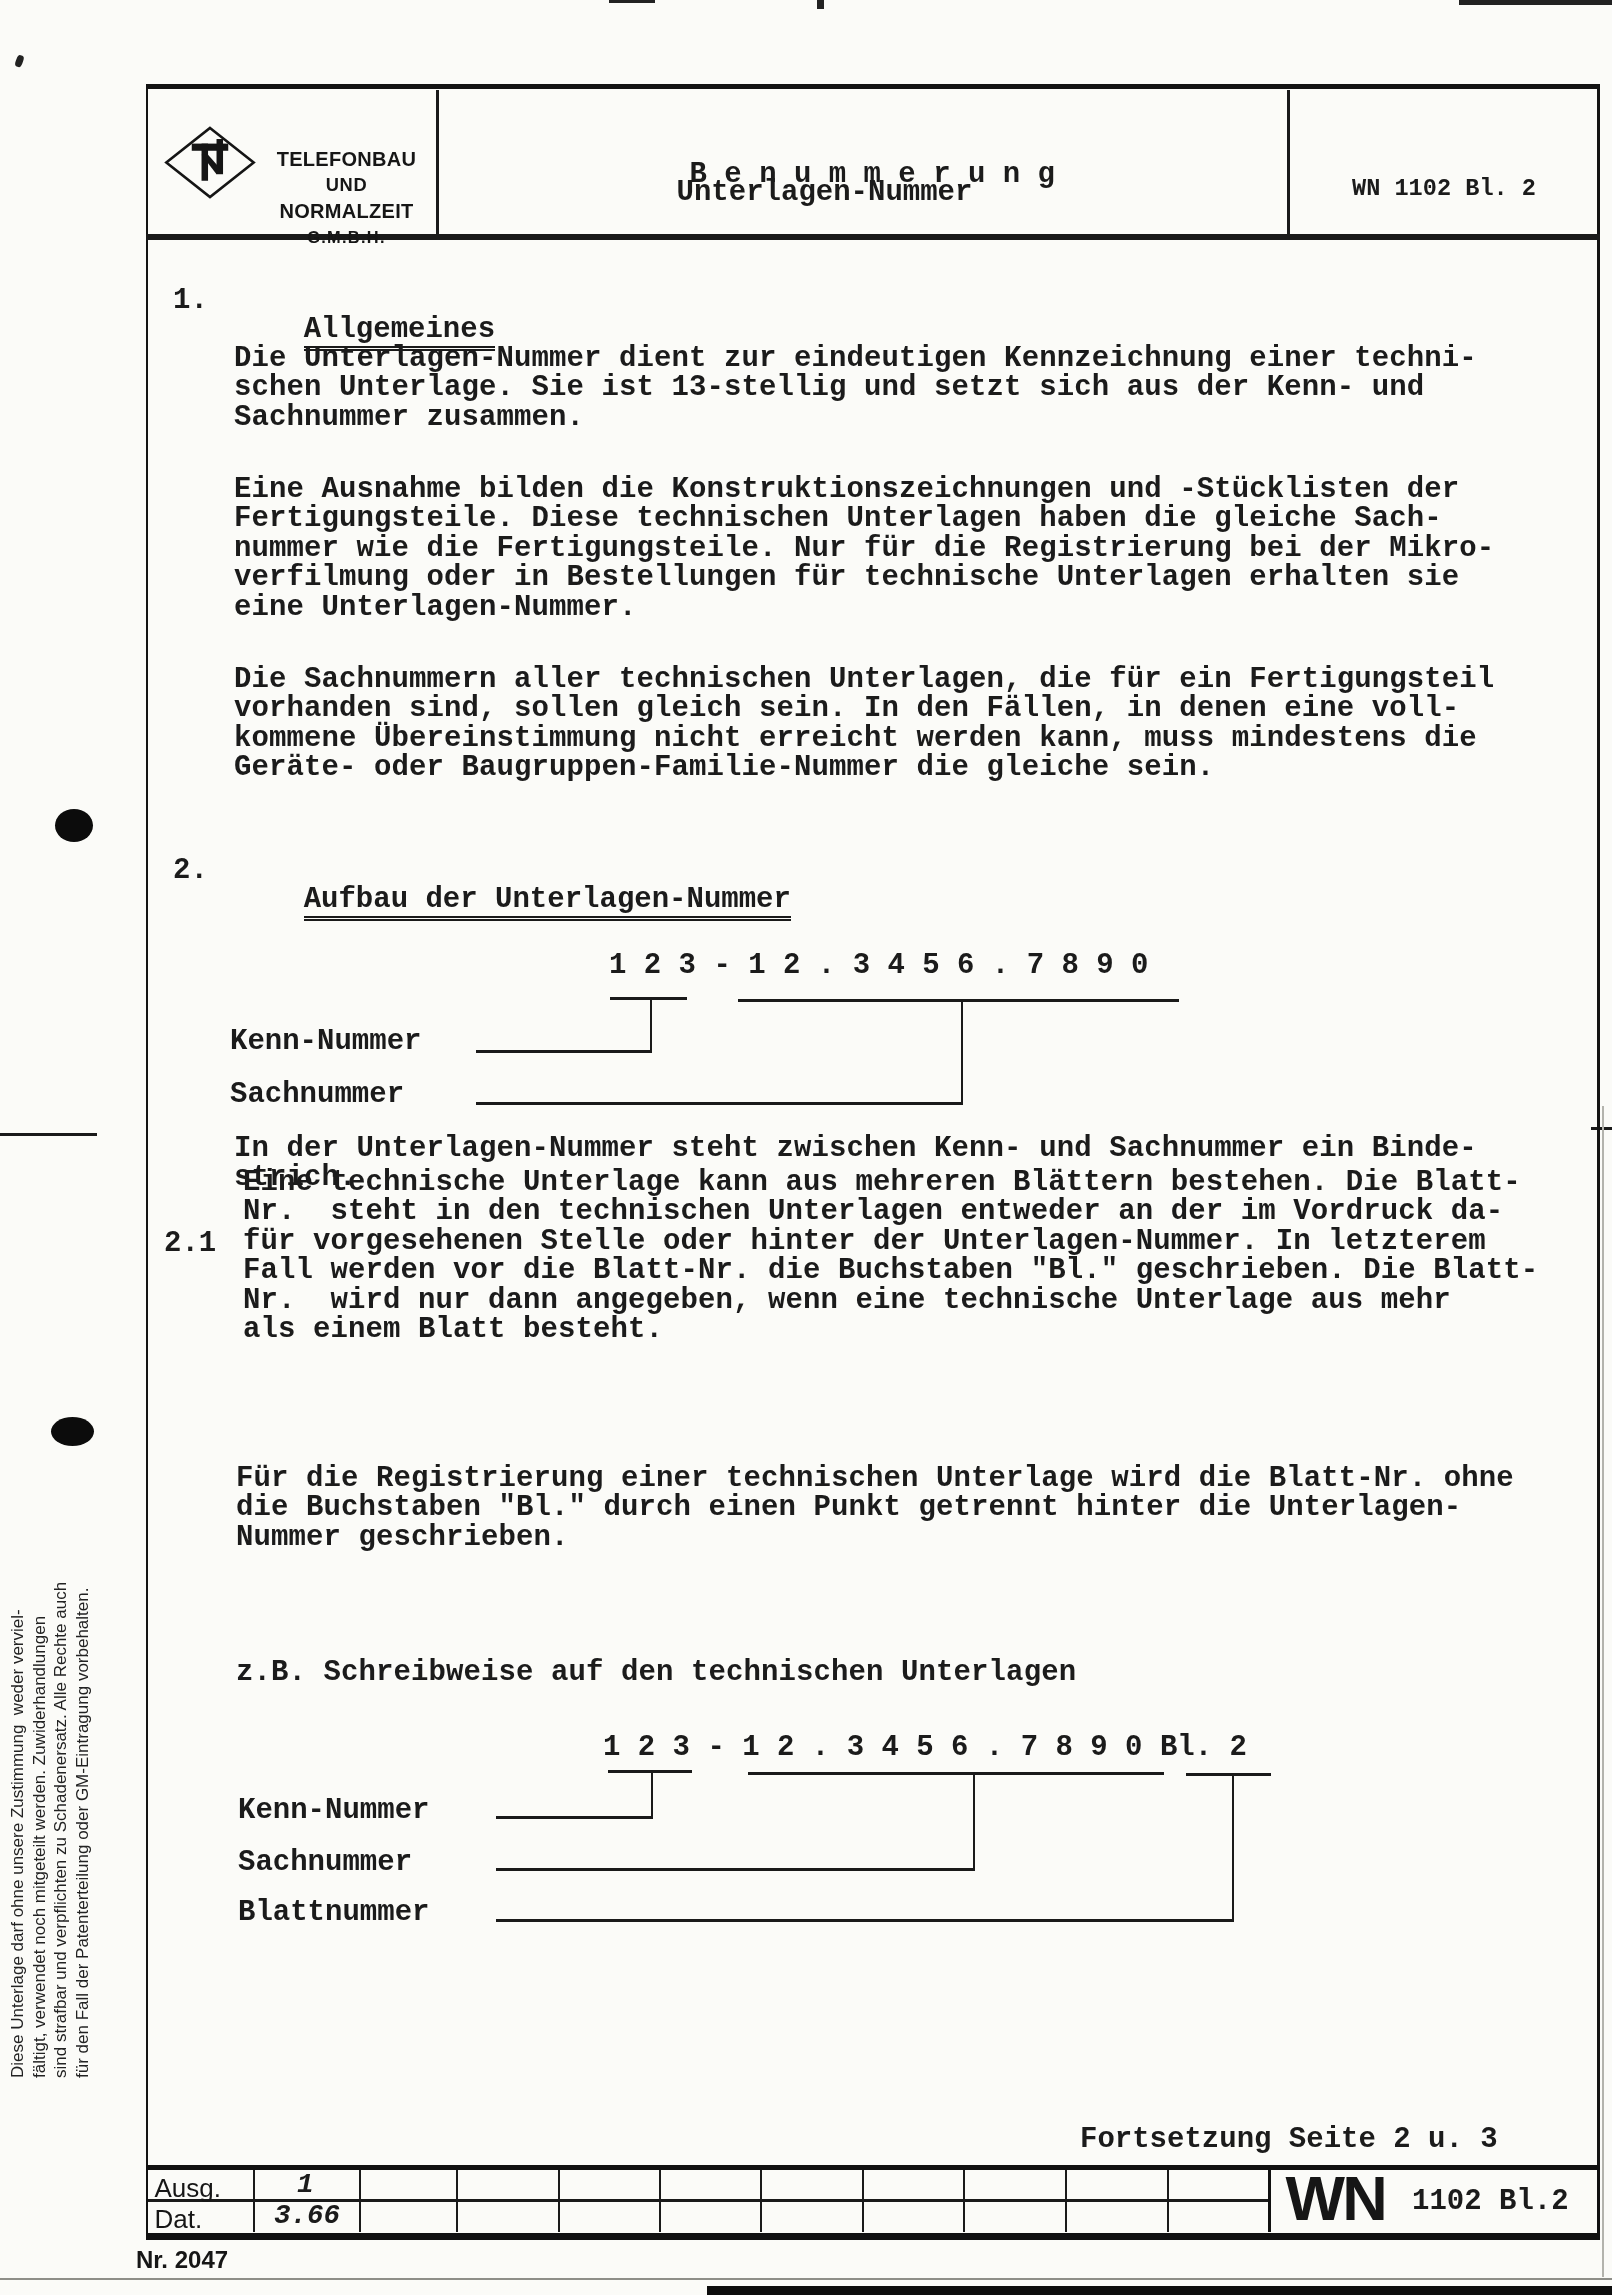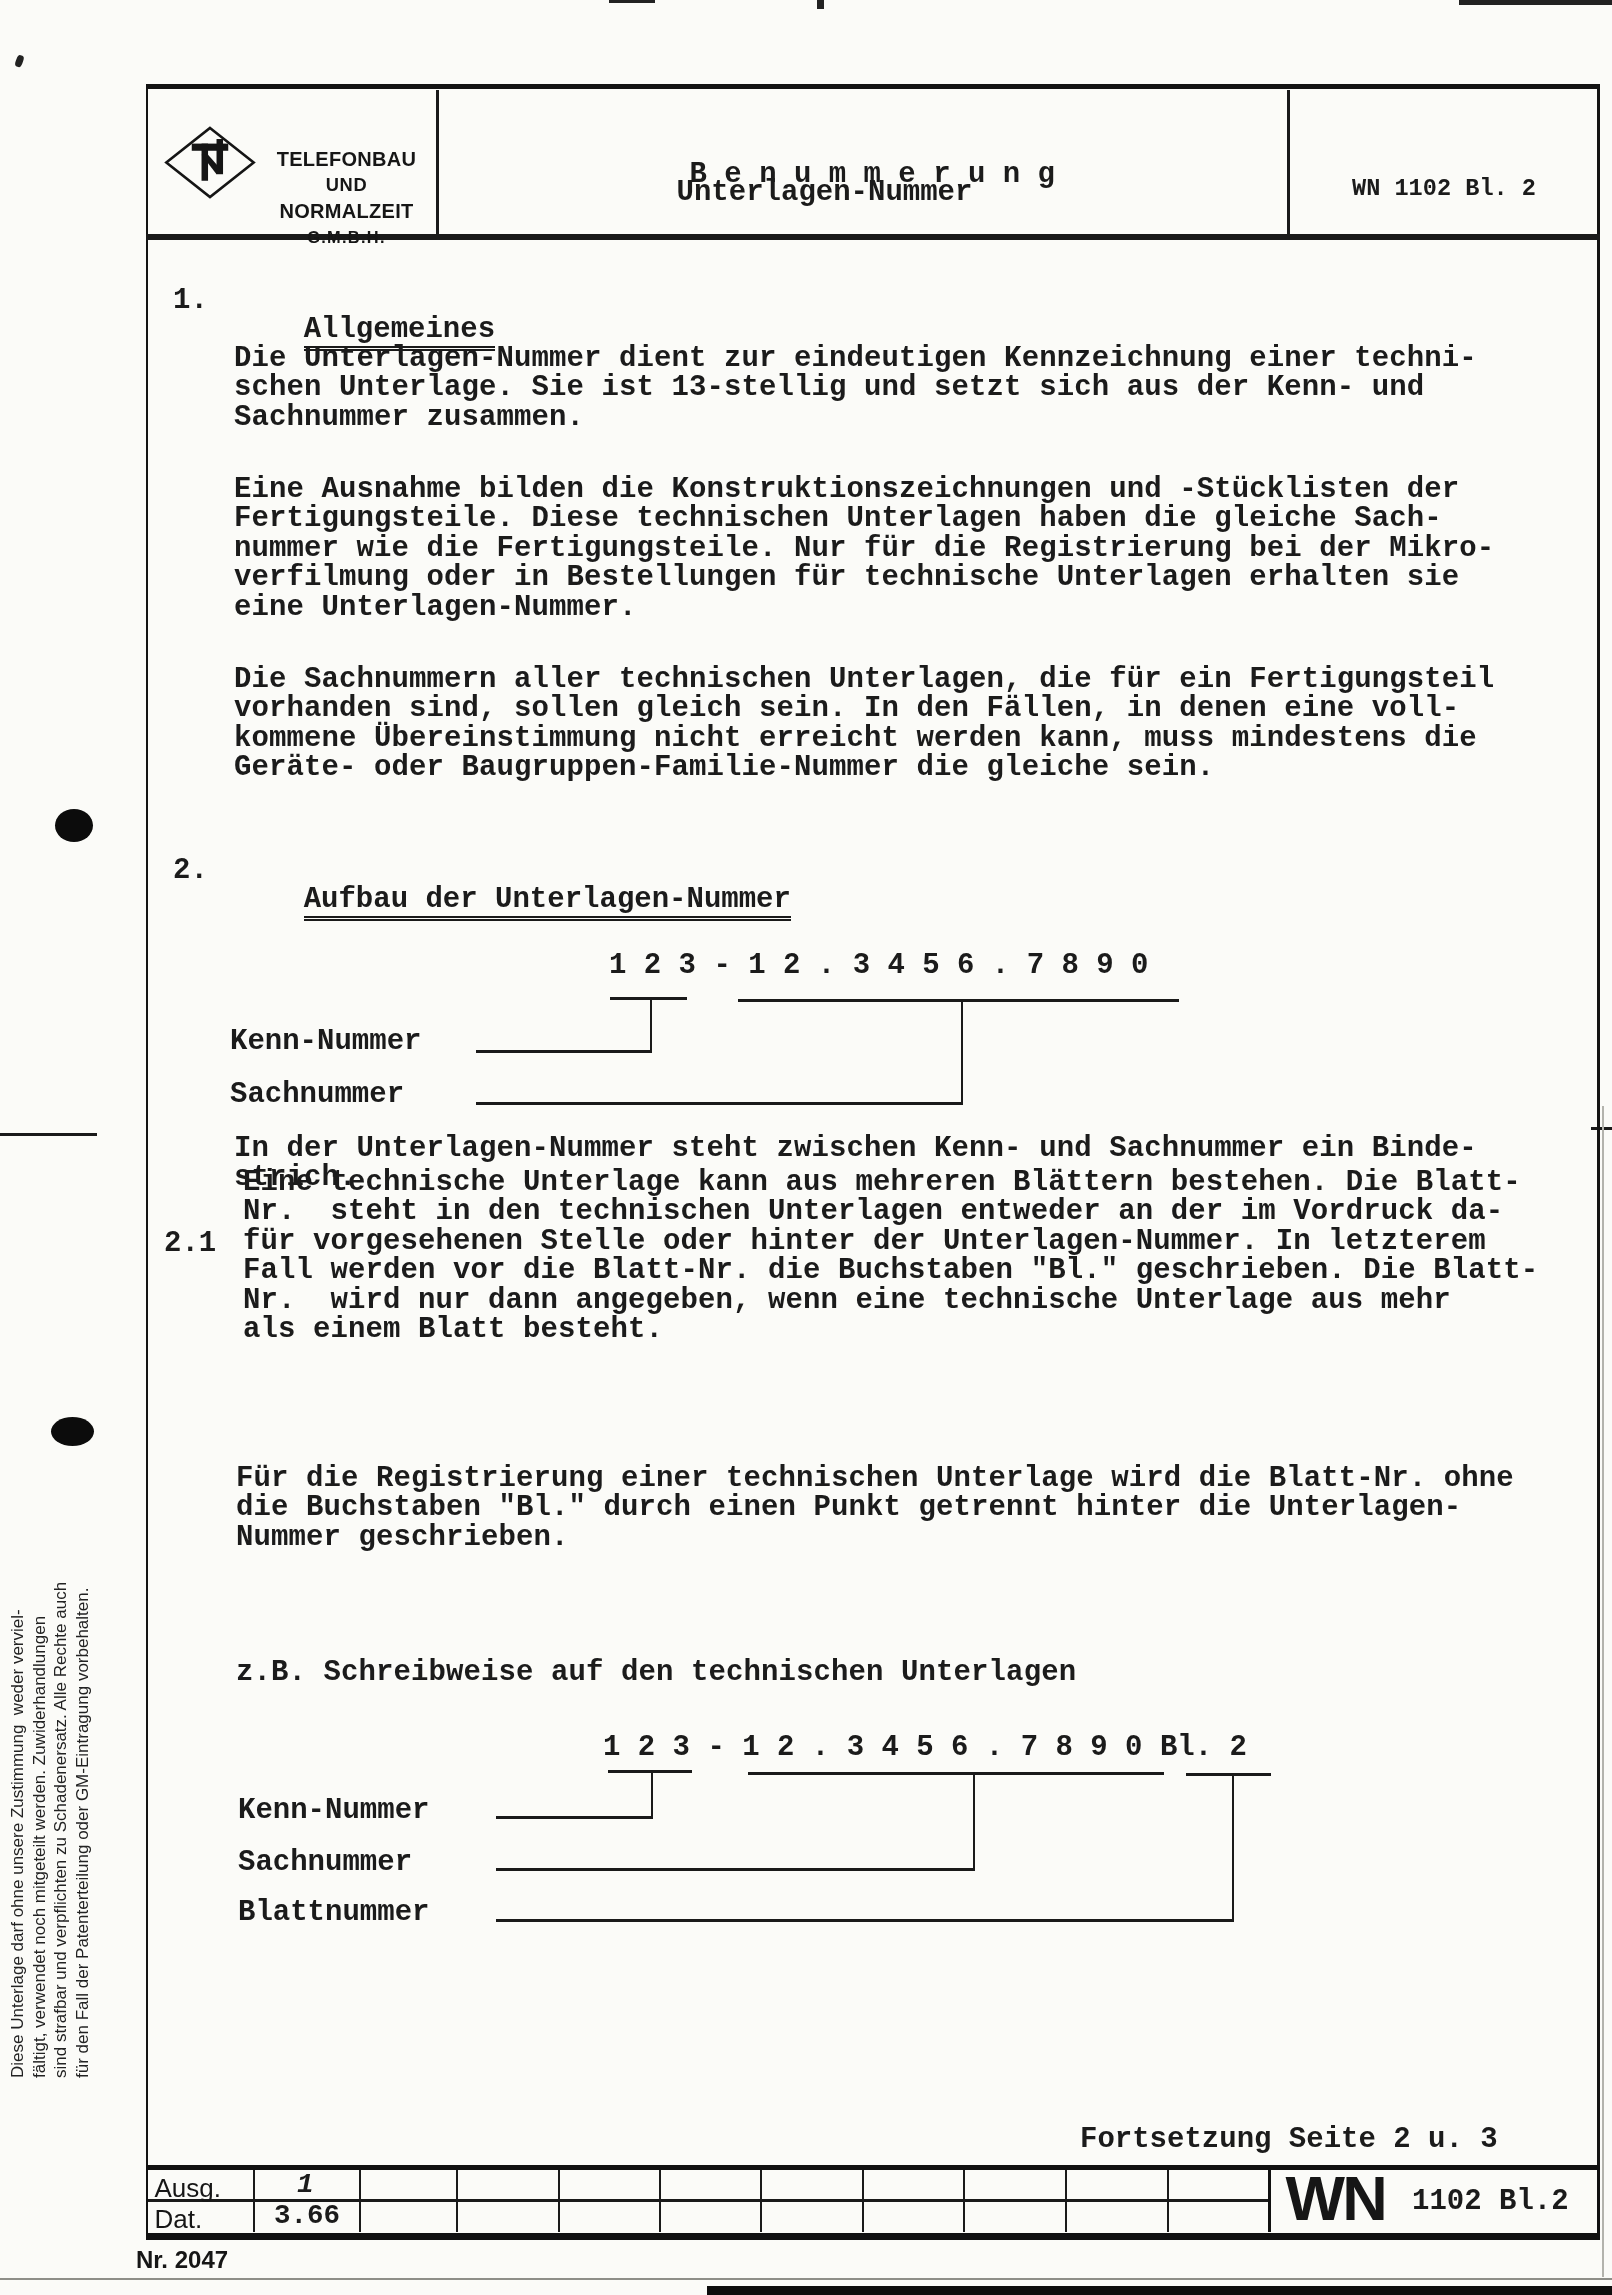--- a/index.html
+++ b/index.html
@@ -149,21 +149,21 @@
     <div class="vline" style="left:612px;"></div>
     <div class="vline" style="left:714px;"></div>
     <div class="vline" style="left:815px;"></div>
     <div class="vline" style="left:917px;"></div>
     <div class="vline" style="left:1019px;"></div>
     <div class="line" style="left:0;top:29.4px;width:1120px;height:2.6px;"></div>
 
     <div class="abs sans" style="left:6.5px;top:2.6px;font-size:26px;">Ausg.</div>
     <div class="abs mono" style="left:149px;top:0px;font-size:27.5px;font-style:italic;">1</div>
     <div class="abs sans" style="left:6.5px;top:34px;font-size:26px;">Dat.</div>
-    <div class="abs mono" style="left:126px;top:31px;font-size:27.5px;">3.66</div>
+    <div class="abs mono" style="left:126px;top:31px;font-size:27.5px;font-style:italic;">3.66</div>
 
     <div class="abs" style="left:1120px;top:0;width:298px;height:62px;border-left:3.9px solid #111;box-sizing:border-box;">
       <span class="abs sans" style="left:14.4px;top:-7.9px;font-size:63px;font-weight:bold;letter-spacing:-2.6px;">WN</span>
       <span class="abs mono" style="left:141px;top:17px;font-size:29px;">1102 Bl.2</span>
     </div>
   </div>
 
   <div class="abs sans" style="left:136px;top:2246px;font-size:24px;font-weight:bold;">Nr. 2047</div>
 
 </div>

